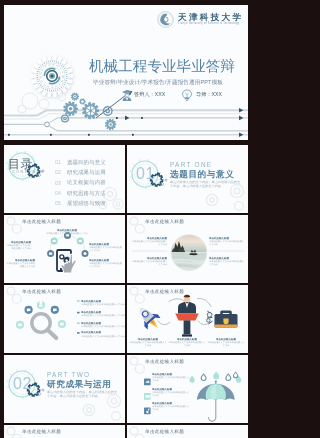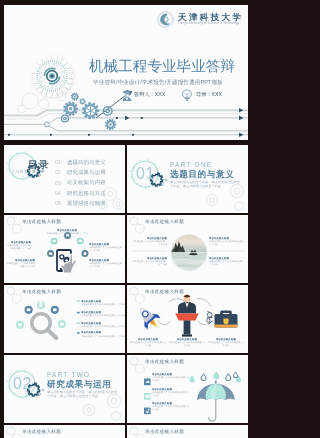--- a/index.html
+++ b/index.html
@@ -12,21 +12,21 @@
   .s-half{width:121px;height:68px;margin:0 2px 2px 0;}
   .s-half:nth-child(2n){margin-right:0;}
   svg{display:block;}
   .abs{position:absolute;}
   .logo{display:flex;align-items:center;gap:4px;}
   .logo-cn{font-size:8.6px;letter-spacing:2.3px;color:#3d6580;font-family:"Liberation Serif",serif;font-weight:bold;line-height:10px;white-space:nowrap;}
   .logo-en{font-size:2.55px;letter-spacing:0.32px;color:#7f97aa;line-height:4.5px;white-space:nowrap;}
   .t-main{left:85px;top:54px;font-size:14.6px;line-height:15px;letter-spacing:0px;color:#5382a6;font-weight:normal;white-space:nowrap;}
   .t-sub{left:89px;top:74px;font-size:5.6px;line-height:6px;letter-spacing:0.1px;color:#74889a;white-space:nowrap;}
 
-  .toc-title{left:24px;top:14px;font-size:10px;font-weight:bold;color:#4e6a78;letter-spacing:0.6px;line-height:11px;}
+  .toc-title{left:4px;top:14px;font-size:12px;font-weight:normal;color:#4e6a78;letter-spacing:0.6px;line-height:11px;}
   .toc-sub{left:8px;top:25px;font-size:3.6px;letter-spacing:1.6px;color:#90a6b2;line-height:5px;}
   .toc-list{left:51px;top:12px;width:72px;}
   .toc-row{display:flex;align-items:center;height:10.3px;}
   .toc-num{font-size:5.2px;color:#b7c8d2;width:12px;letter-spacing:0.2px;}
   .toc-txt{font-size:5.4px;color:#8ba2b0;letter-spacing:0.15px;white-space:nowrap;}
 
   .part-num{left:9px;top:21px;font-size:16px;line-height:16px;color:#a9c9d8;font-weight:300;letter-spacing:0.5px;}
   .part-label{left:43px;top:16px;font-size:6.4px;letter-spacing:1.3px;color:#8fb3c7;line-height:7px;}
   .part-title{left:43px;top:24px;font-size:8.6px;letter-spacing:0.6px;color:#4e7d9c;font-weight:bold;line-height:10px;white-space:nowrap;}
   .part-desc{left:43px;top:35px;width:72px;font-size:3.2px;line-height:4.4px;color:#9fb1bd;}

